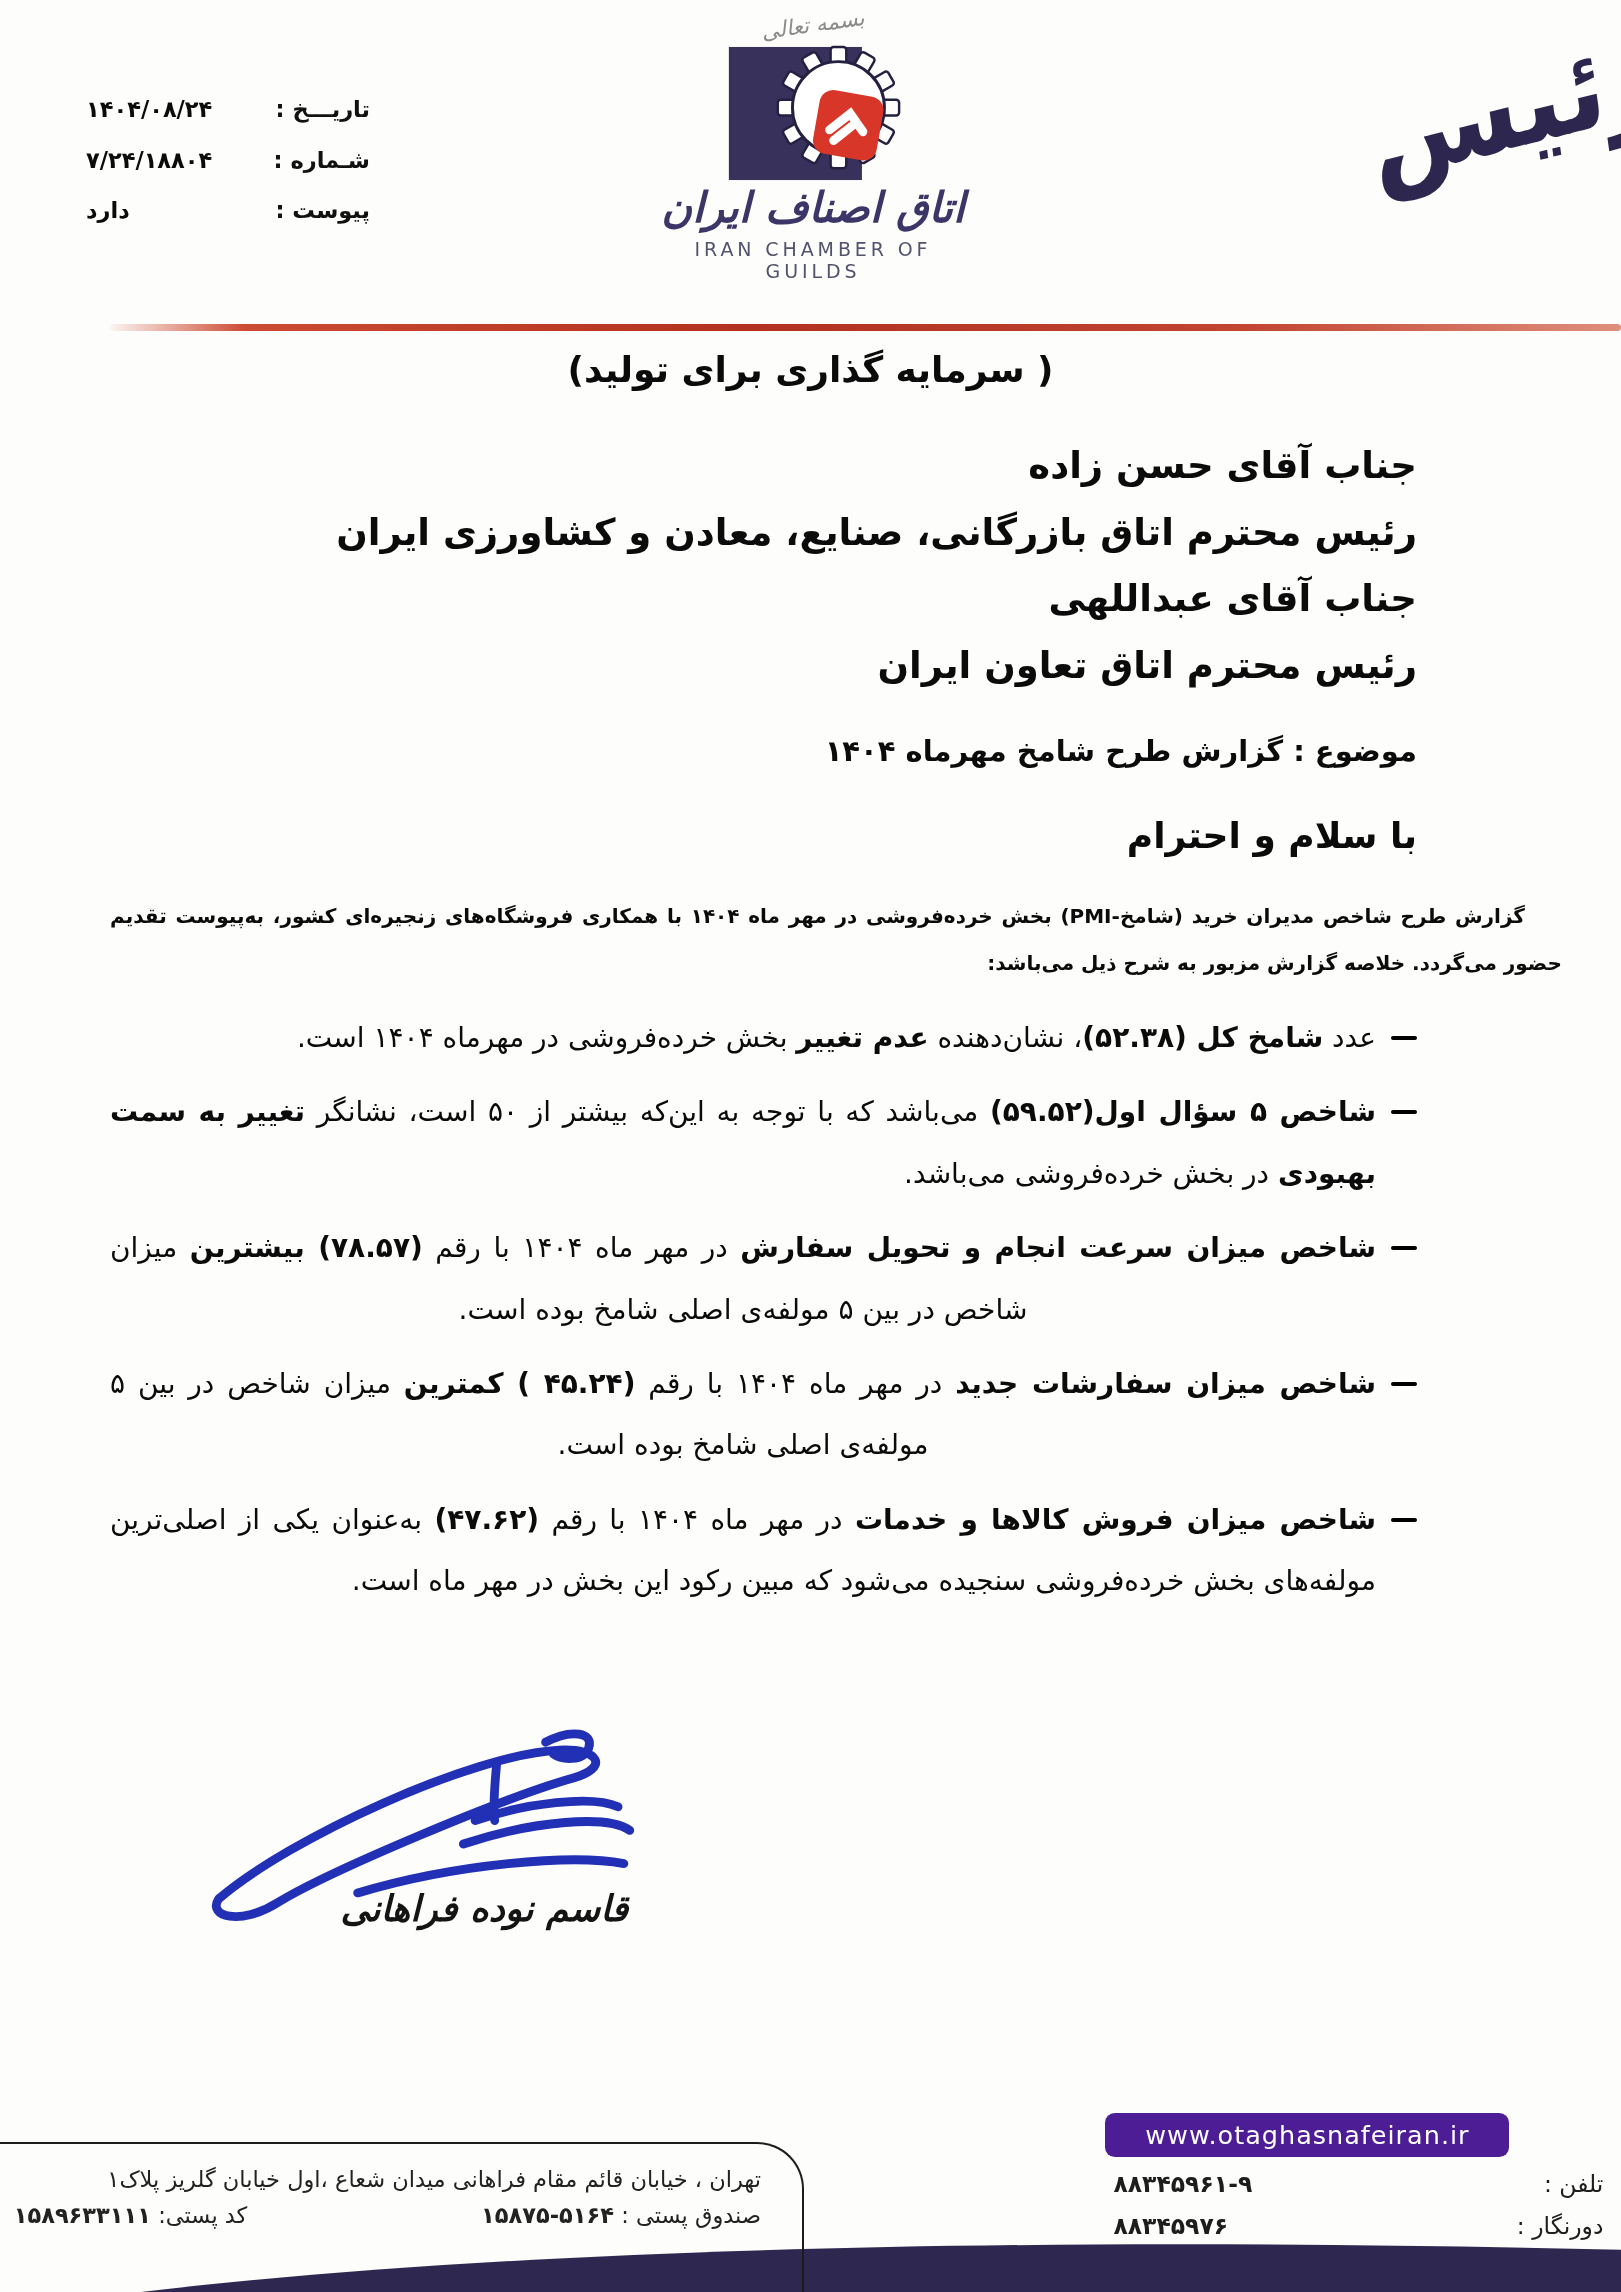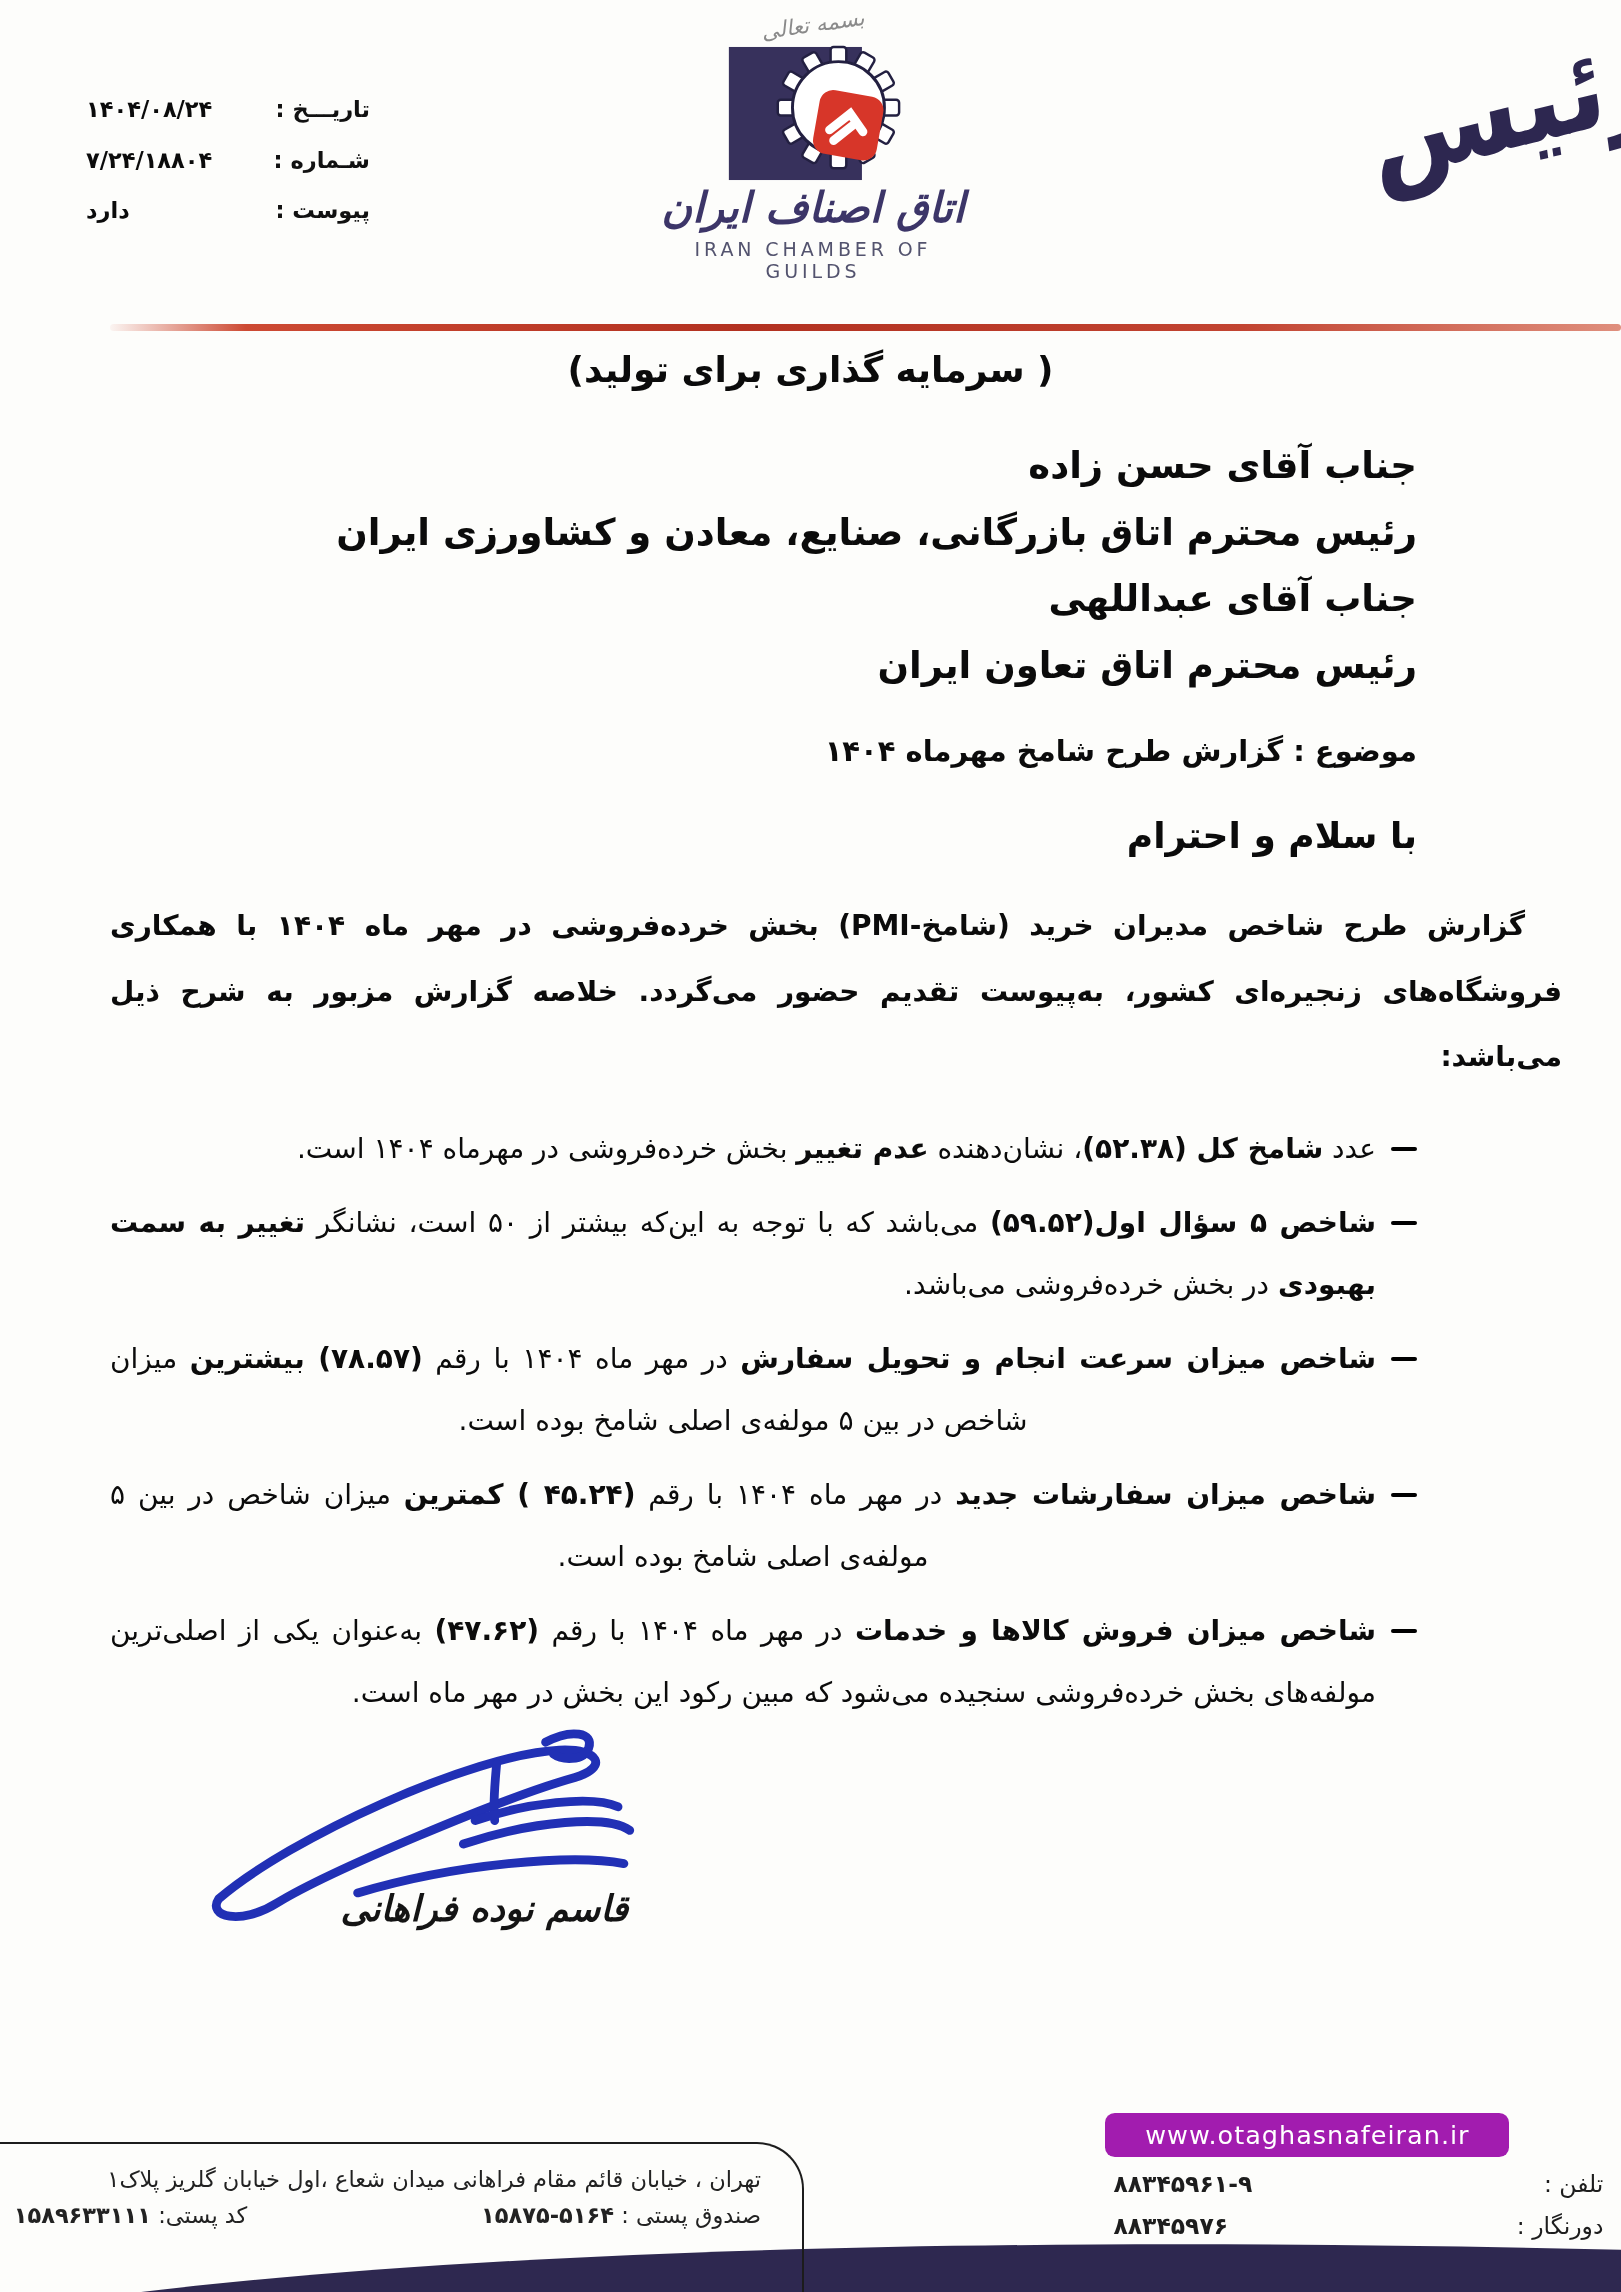--- a/index.html
+++ b/index.html
@@ -24,42 +24,42 @@
     transform:rotate(-14deg) skewX(-6deg);}
   .red-line{position:absolute;top:324px;left:110px;right:0;height:6.9px;border-radius:3.9px;
     background:linear-gradient(to right,rgba(214,84,58,0.05),#cd4a33 9%,#b23120 42%,#c24431 75%,#df8f7d 100%);}
   .tagline{position:absolute;top:349px;left:0;width:100%;text-align:center;direction:rtl;
     font-size:36px;font-weight:700;}
   
   .body-block{position:absolute;top:433px;right:59px;left:110px;direction:rtl;text-align:right;}
   .recipient{font-weight:700;font-size:37px;line-height:1.8;padding-right:145px;}
   .subject{font-weight:700;font-size:29px;line-height:1.8;padding-right:145px;margin-top:25.5px;}
   .salutation{font-weight:700;font-size:36px;line-height:1.8;padding-right:145px;margin-top:27.4px;}
-  .intro{margin-top:23.5px;font-weight:700;font-size:28px;line-height:2.35;
+  .intro{margin-top:23.5px;font-weight:700;font-size:20px;line-height:2.35;
     text-align:justify;text-indent:37px;}
   ul.bullets{list-style:none;margin:13.7px 0 0;padding:0 139px 0 0;}
   li.bullet{position:relative;padding-right:47px;margin-bottom:12.7px;
     font-size:28px;line-height:2.2;text-align:justify;}
   li.center-last{text-align-last:center;}
   .dash-icon{position:absolute;right:5.9px;top:29px;width:26.5px;height:3.9px;background:#000;border-radius:2px;}
   .b{font-weight:700;}
   
   .signature{position:absolute;top:1707px;left:181px;width:461px;height:230px;}
   .sig-name{position:absolute;right:13.7px;bottom:7.8px;font-size:36px;font-weight:700;
     font-style:italic;color:#141414;}
   
   .swoosh{position:absolute;left:0;bottom:0;width:1621px;height:118px;}
   .footer-box{position:absolute;top:2142px;left:0;width:804px;height:151px;
     border-top:2.9px solid #1c1c1c;border-right:2.9px solid #1c1c1c;border-top-right-radius:47px;
     box-sizing:border-box;}
   .footer-address{direction:rtl;text-align:right;padding:21.6px 41px 0 13.7px;font-size:22.5px;color:#222;}
   .addr-line1{margin-bottom:10.8px;}
   .addr-line2{display:flex;justify-content:space-between;align-items:baseline;}
   .footer-right{position:absolute;top:2113px;right:17.6px;width:519px;direction:rtl;}
-  .website-badge{background:#a21caf;color:#fff;border-radius:9.8px;text-align:center;
+  .website-badge{background:#4c1d95;color:#fff;border-radius:9.8px;text-align:center;
     font-size:25.5px;letter-spacing:1px;padding:6.9px 0;width:404px;margin:0 94px 11.8px 0;}
   .contact-row{display:flex;justify-content:space-between;align-items:baseline;
     font-size:23.5px;margin-top:13.7px;padding-left:29px;color:#1d1d1d;}
   .num{font-weight:600;}
 </style>
 </head>
 <body>
 
 <div class="page">
 

